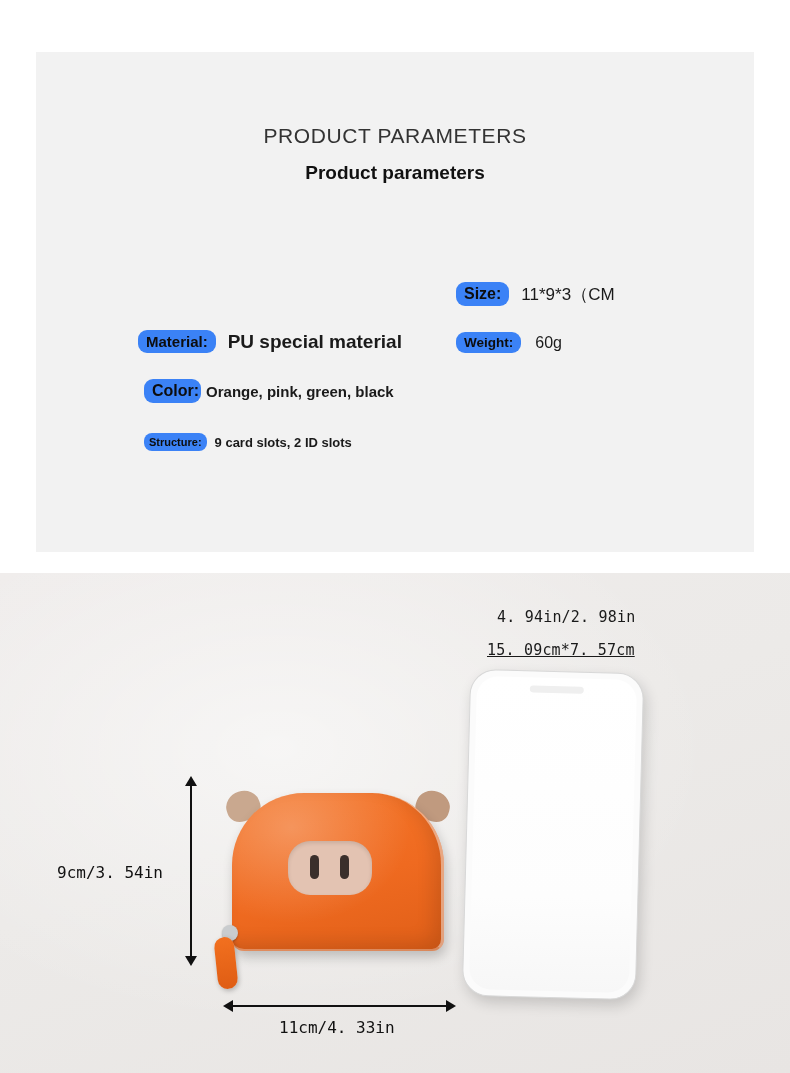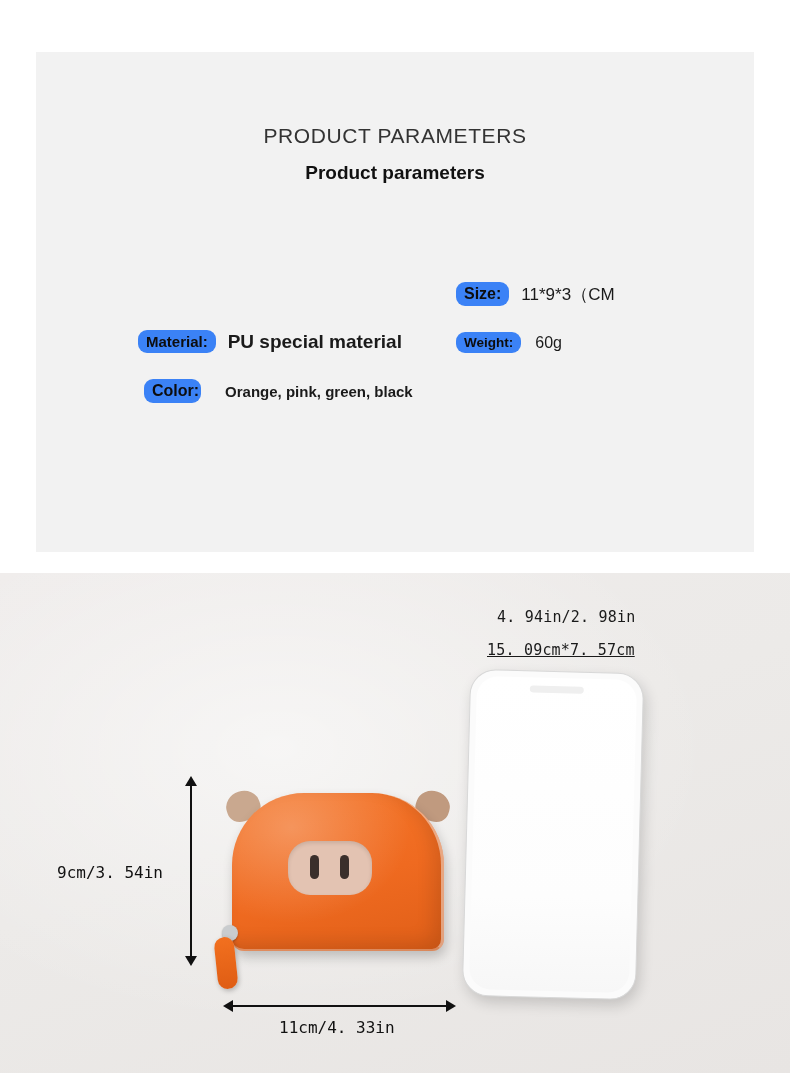--- a/index.html
+++ b/index.html
@@ -89,21 +89,21 @@
   #row-brand      { left: 72px; top: 228px; }
   #row-brand .lbl { font-size: 17px; }
   #row-brand .val { font-size: 11.5px; font-weight: bold; margin-left: 7px; }
 
   #row-material      { left: 66px; top: 278px; }
   #row-material .lbl { font-size: 15px; }
   #row-material .val { font-size: 19px; font-weight: bold; margin-left: 12px; }
 
   #row-color      { left: 72px; top: 327px; }
   #row-color .lbl { font-size: 16px; }
-  #row-color .val { font-size: 15px; font-weight: bold; margin-left: 24px; }
+  #row-color .val { font-size: 15px; font-weight: bold; margin-left: 5px; }
 
   #row-structure      { left: 72px; top: 381px; }
   #row-structure .lbl { font-size: 11px; padding: 3px 5px; }
   #row-structure .val { font-size: 13px; font-weight: bold; margin-left: 8px; }
 
   #row-size      { left: 384px; top: 230px; }
   #row-size .lbl { font-size: 16px; }
   #row-size .val { font-size: 17px; margin-left: 12px; }
 
   #row-weight      { left: 384px; top: 280px; }
@@ -318,20 +318,24 @@
     <div class="row" id="row-material">
       <span class="lbl">Material:</span>
       <span class="val">PU special material</span>
     </div>
 
     <div class="row" id="row-color">
       <span class="lbl narrow">Color:</span>
       <span class="val">Orange, pink, green, black</span>
     </div>
 
+    <div class="row" id="row-structure">
+      <span class="lbl small">Structure:</span>
+      <span class="val">9 card slots, 2 ID slots</span>
+    </div>
 
     <div class="row" id="row-size">
       <span class="lbl">Size:</span>
       <span class="val">11*9*3（CM</span>
     </div>
 
     <div class="row" id="row-weight">
       <span class="lbl">Weight:</span>
       <span class="val">60g</span>
     </div>

